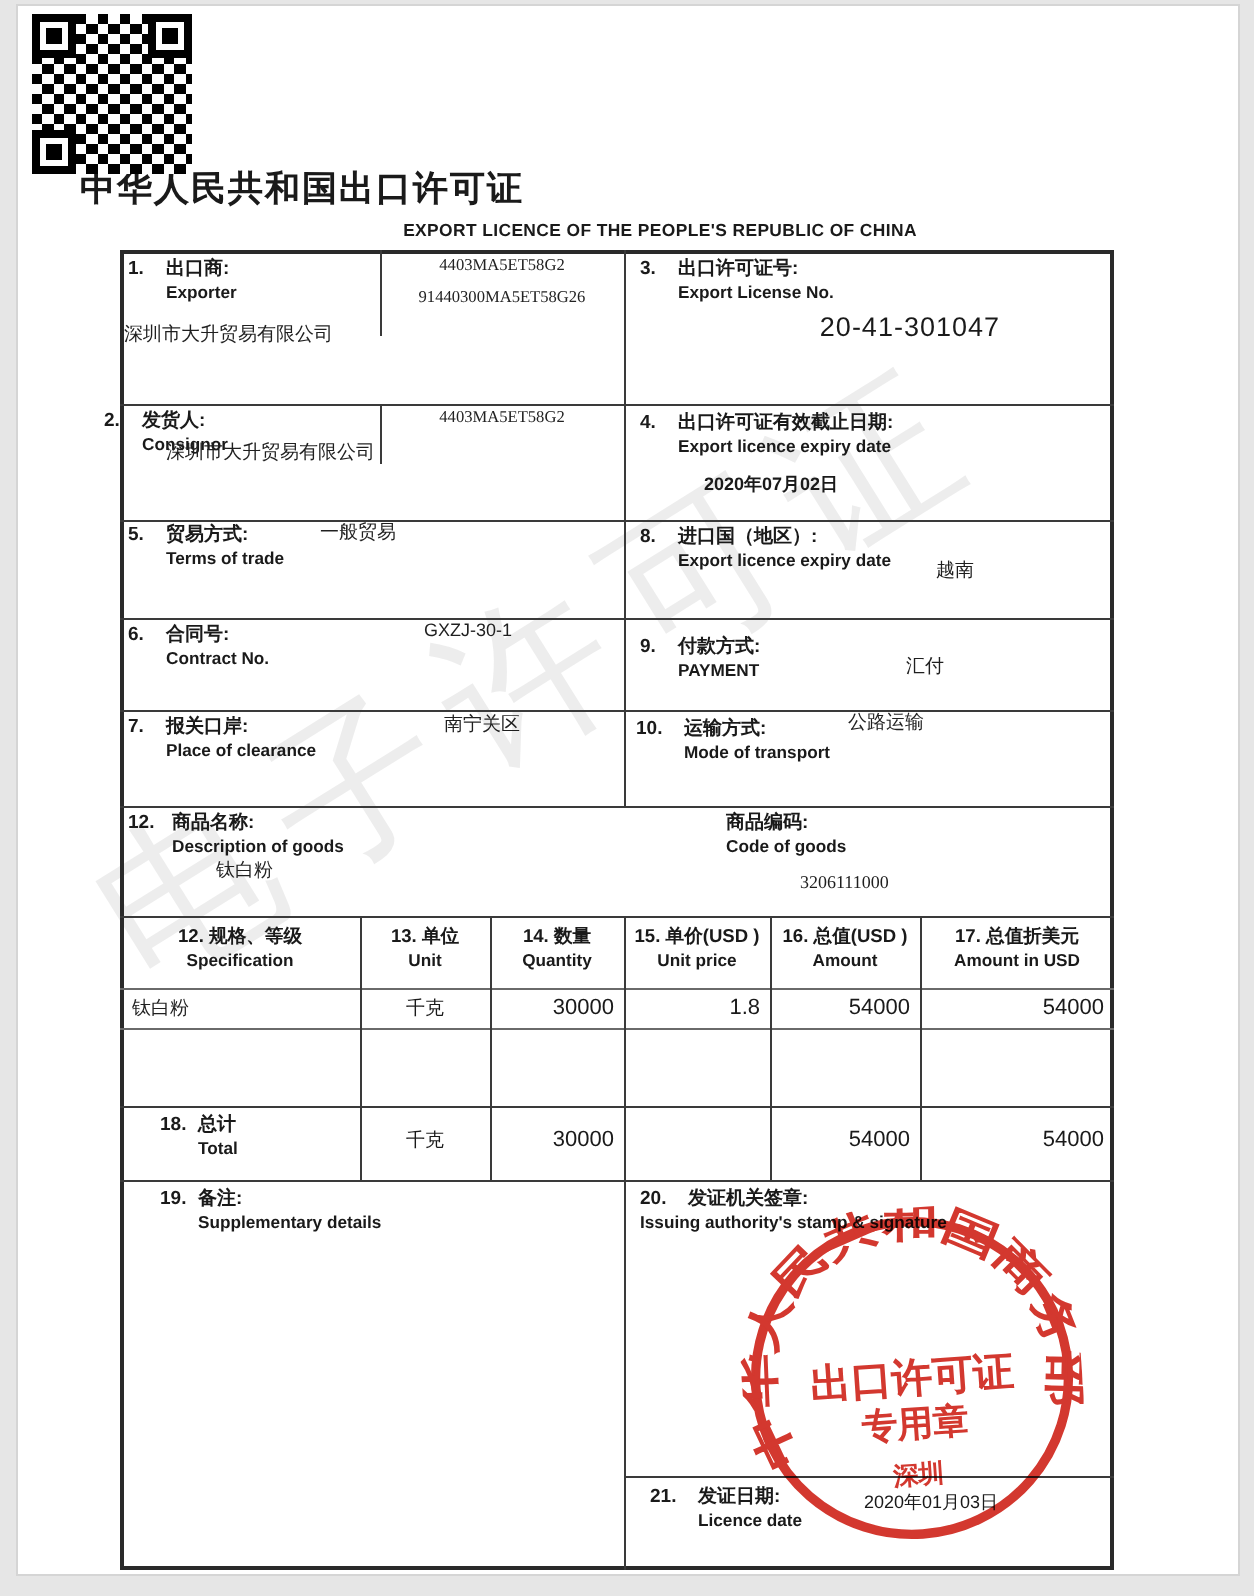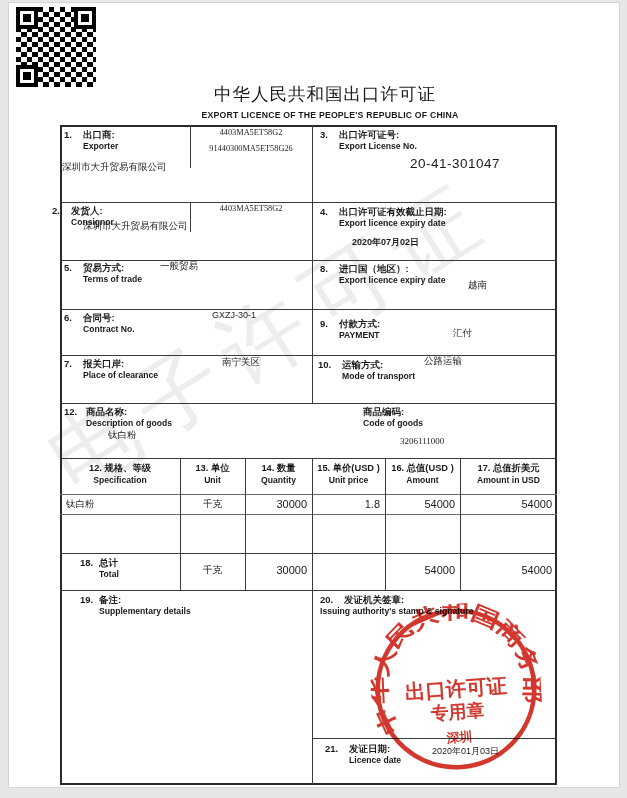--- a/index.html
+++ b/index.html
@@ -17,22 +17,22 @@
       background-color:#fff;
       background-image:
         repeating-linear-gradient(0deg,#000 0 5px,#fff 5px 10px),
         repeating-linear-gradient(90deg,#000 0 5px,#fff 5px 11px);
       background-blend-mode:difference;}
   .fp{position:absolute;width:14px;height:14px;border:4px solid #000;background:#fff;}
   .fp .fpc{width:8px;height:8px;margin:3px;background:#000;}
   .fp.tl{left:0;top:0}.fp.tr{right:0;top:0}.fp.bl{left:0;bottom:0}
 
   
-  .doc-title{position:absolute;left:40px;top:82px;width:570px;text-align:center;
-    font-size:17.5px;font-weight:normal;letter-spacing:1px;z-index:2;}
+  .doc-title{position:absolute;left:40px;top:82px;width:570px;text-align:left;
+    font-size:17.5px;font-weight:bold;letter-spacing:1px;z-index:2;}
   .doc-subtitle{position:absolute;left:40px;top:110px;width:580px;text-align:center;
     font-size:8.7px;font-weight:bold;letter-spacing:.2px;z-index:2;}
 
   
   .wm{position:absolute;left:30px;top:290px;width:560px;z-index:1;
     font-family:"Liberation Serif","DejaVu Serif",serif;
     font-size:86px;letter-spacing:14px;color:rgba(110,110,110,.12);
     transform:rotate(-32deg);transform-origin:40% 60%;white-space:nowrap;}
 
   

